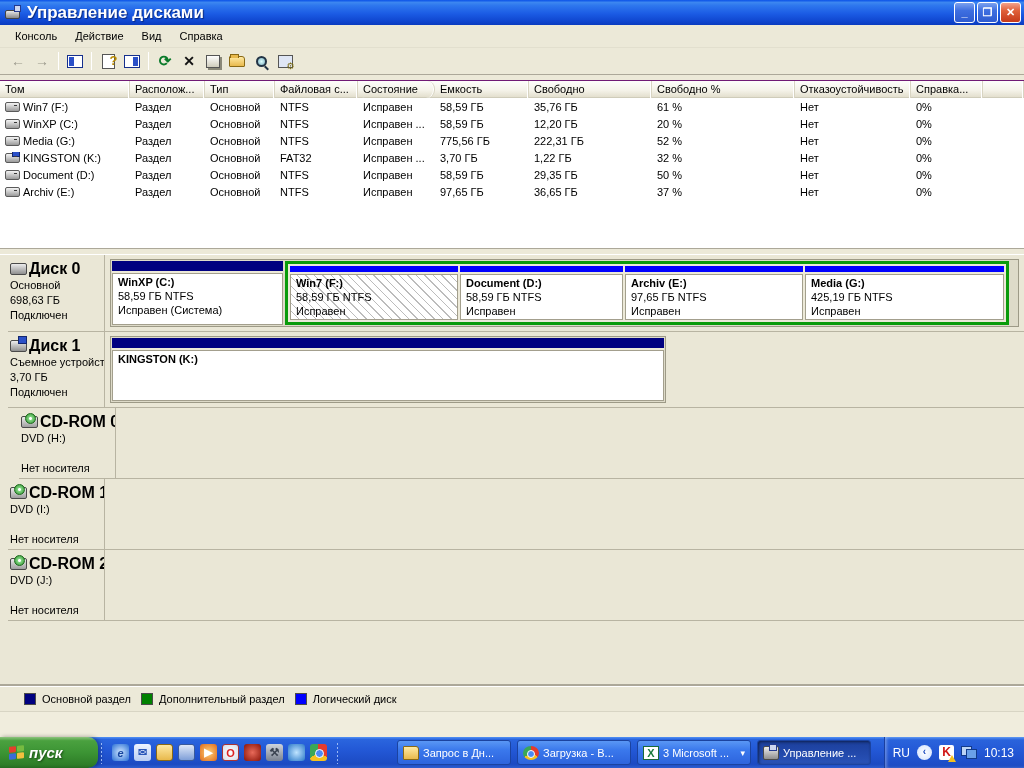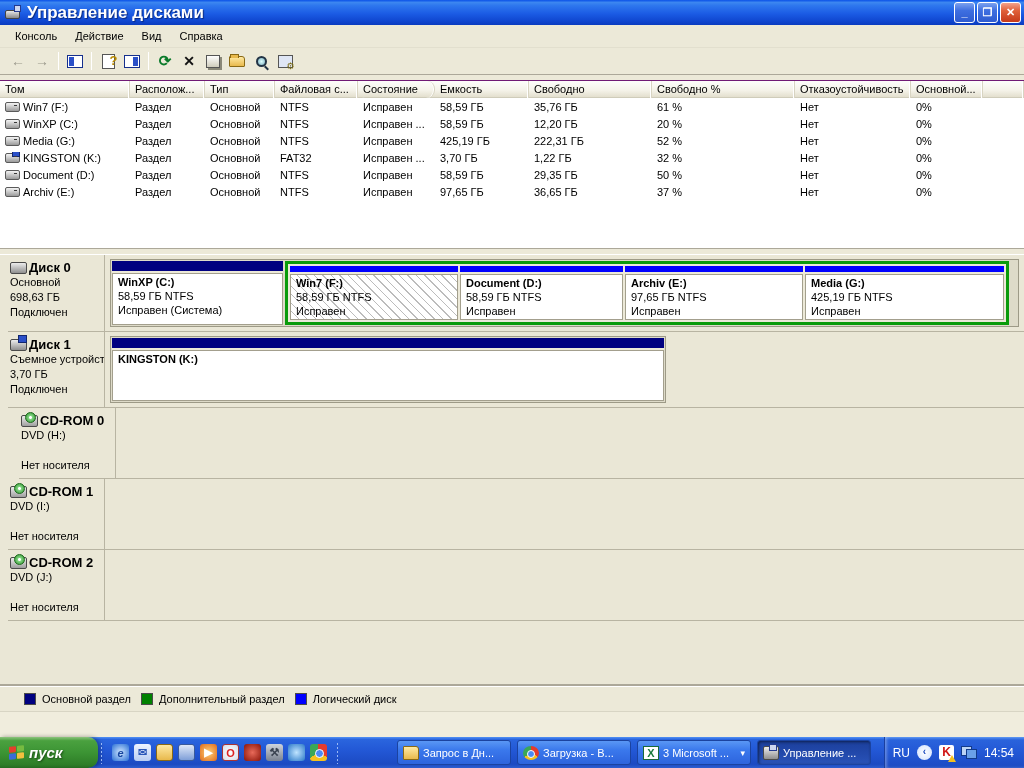--- a/index.html
+++ b/index.html
@@ -55,21 +55,21 @@
   .vol-ico::after{ content:""; position:absolute; right:2px; top:2px; width:3px; height:1px; background:#3a3a3a; }
   .vol-ico.usb::before{ content:""; position:absolute; right:-1px; top:-4px; width:6px; height:5px; background:#2b50c8; border:1px solid #12266e; }
 
   
   .splitter { position:absolute; top:248px; left:0; width:1024px; height:7px; background:#ece9d8; border-top:1px solid #aca899; border-bottom:1px solid #fff; }
 
   
   .graph { position:absolute; top:255px; left:0; width:1024px; height:431px; background:#eae7d6; padding-left:8px; }
   .grow { display:flex; border-bottom:1px solid #b8b4a2; }
   .grow .glabel { width:97px; flex:none; border-right:1px solid #b8b4a2; padding:5px 2px 2px 2px; overflow:hidden; }
-  .glabel .gname { font-weight:bold; font-size:13px; white-space:nowrap; display:flex; align-items:center; gap:2px; }
+  .glabel .gname { font-weight:bold; font-size:16px; white-space:nowrap; display:flex; align-items:center; gap:2px; }
   .glabel .gline { font-size:11px; line-height:15px; white-space:nowrap; }
   .drv-ico { display:inline-block; width:17px; height:12px; background:linear-gradient(#ececec,#8f8f8f); border:1px solid #4a4a4a; border-radius:2px; flex:none; position:relative; }
   .drv-ico.usb::before{ content:""; position:absolute; right:-1px; top:-5px; width:7px; height:6px; background:#2b50c8; border:1px solid #12266e; }
   .cd-ico { display:inline-block; width:17px; height:12px; background:linear-gradient(#ececec,#9f9f9f); border:1px solid #4a4a4a; border-radius:2px; flex:none; position:relative; }
   .cd-ico::after { content:""; position:absolute; left:3px; top:-4px; width:9px; height:9px; border-radius:50%; background:radial-gradient(circle at 50% 50%, #fff 0 1px, #7fd47f 2px, #2f8f2f 100%); border:1px solid #1c6a1c; }
   .gbody { flex:1; padding:4px 5px; display:flex; }
   .strip { border:1px solid #9d9a87; background:#dedbc9; padding:1px; display:flex; width:100%; }
   .strip.fit { width:auto; }
   .pblock { display:flex; flex-direction:column; flex:none; background:#ece9d8; margin-right:2px; }
   .pblock:last-child{ margin-right:0; }
@@ -207,21 +207,21 @@
   <div class="vrow vh">
     <span class="cell c0">Том</span>
     <span class="cell c1">Располож...</span>
     <span class="cell c2">Тип</span>
     <span class="cell c3">Файловая с...</span>
     <span class="cell c4">Состояние</span>
     <span class="cell c5">Емкость</span>
     <span class="cell c6">Свободно</span>
     <span class="cell c7">Свободно %</span>
     <span class="cell c8">Отказоустойчивость</span>
-    <span class="cell c9">Основной...</span>
+    <span class="cell c9">Справка...</span>
     <span class="cell cF"></span>
   </div>
 
   <div class="vrow">
     <span class="cell c0"><span class="vol-ico"></span><span>Win7 (F:)</span></span>
     <span class="cell c1">Раздел</span>
     <span class="cell c2">Основной</span>
     <span class="cell c3">NTFS</span>
     <span class="cell c4">Исправен</span>
     <span class="cell c5">58,59 ГБ</span>
@@ -241,21 +241,21 @@
     <span class="cell c7">20 %</span>
     <span class="cell c8">Нет</span>
     <span class="cell c9">0%</span>
   </div>
   <div class="vrow">
     <span class="cell c0"><span class="vol-ico"></span><span>Media (G:)</span></span>
     <span class="cell c1">Раздел</span>
     <span class="cell c2">Основной</span>
     <span class="cell c3">NTFS</span>
     <span class="cell c4">Исправен</span>
-    <span class="cell c5">425,19 ГБ</span>
+    <span class="cell c5">775,56 ГБ</span>
     <span class="cell c6">222,31 ГБ</span>
     <span class="cell c7">52 %</span>
     <span class="cell c8">Нет</span>
     <span class="cell c9">0%</span>
   </div>
   <div class="vrow">
     <span class="cell c0"><span class="vol-ico usb"></span><span>KINGSTON (K:)</span></span>
     <span class="cell c1">Раздел</span>
     <span class="cell c2">Основной</span>
     <span class="cell c3">FAT32</span>
@@ -474,15 +474,15 @@
     <div class="tkbtn active">
       <span class="tk-ico tk-dm"></span>
       <span class="tlabel">Управление ...</span>
     </div>
   </div>
   <div class="tray">
     <span class="ru">RU</span>
     <span class="tr-collapse">‹</span>
     <span class="tr-kasp">K</span>
     <span class="tr-net"></span>
-    <span class="clock">14:54</span>
+    <span class="clock">10:13</span>
   </div>
 </div>
 
 </body></html>

